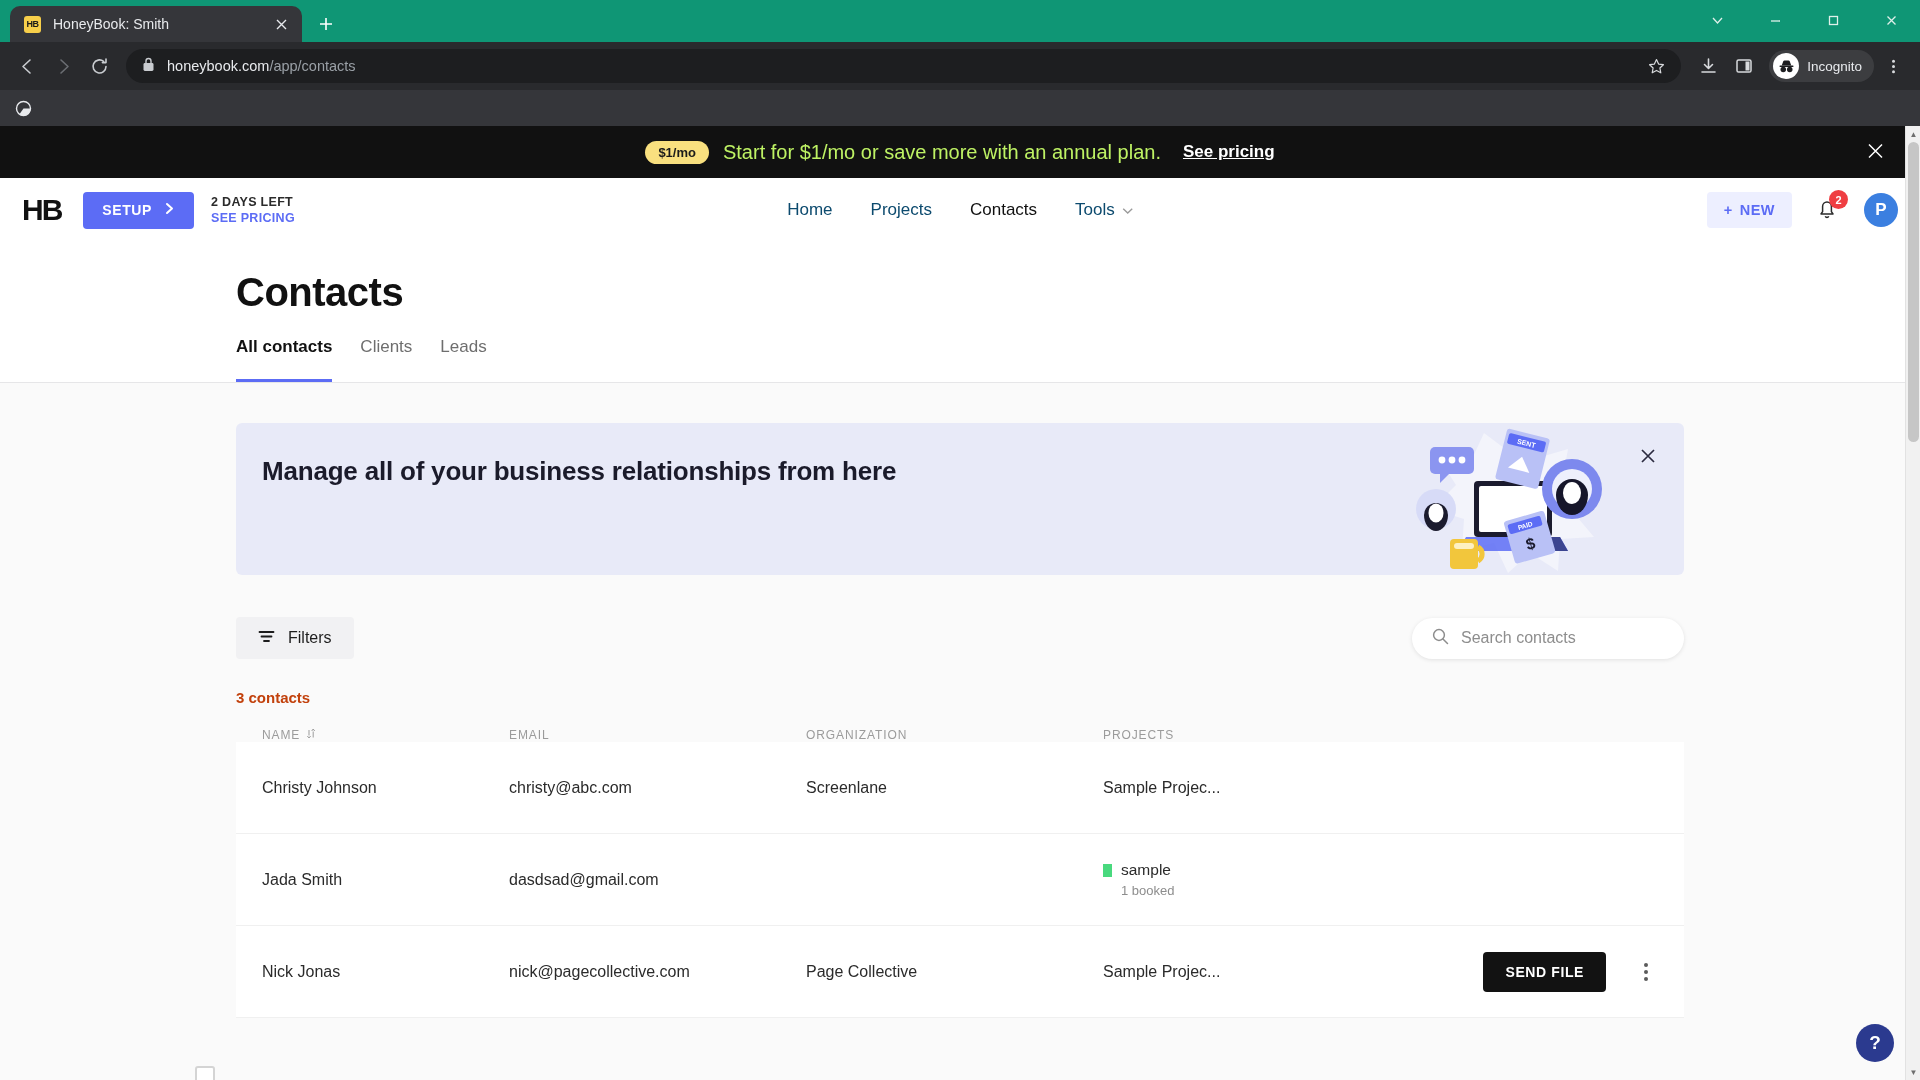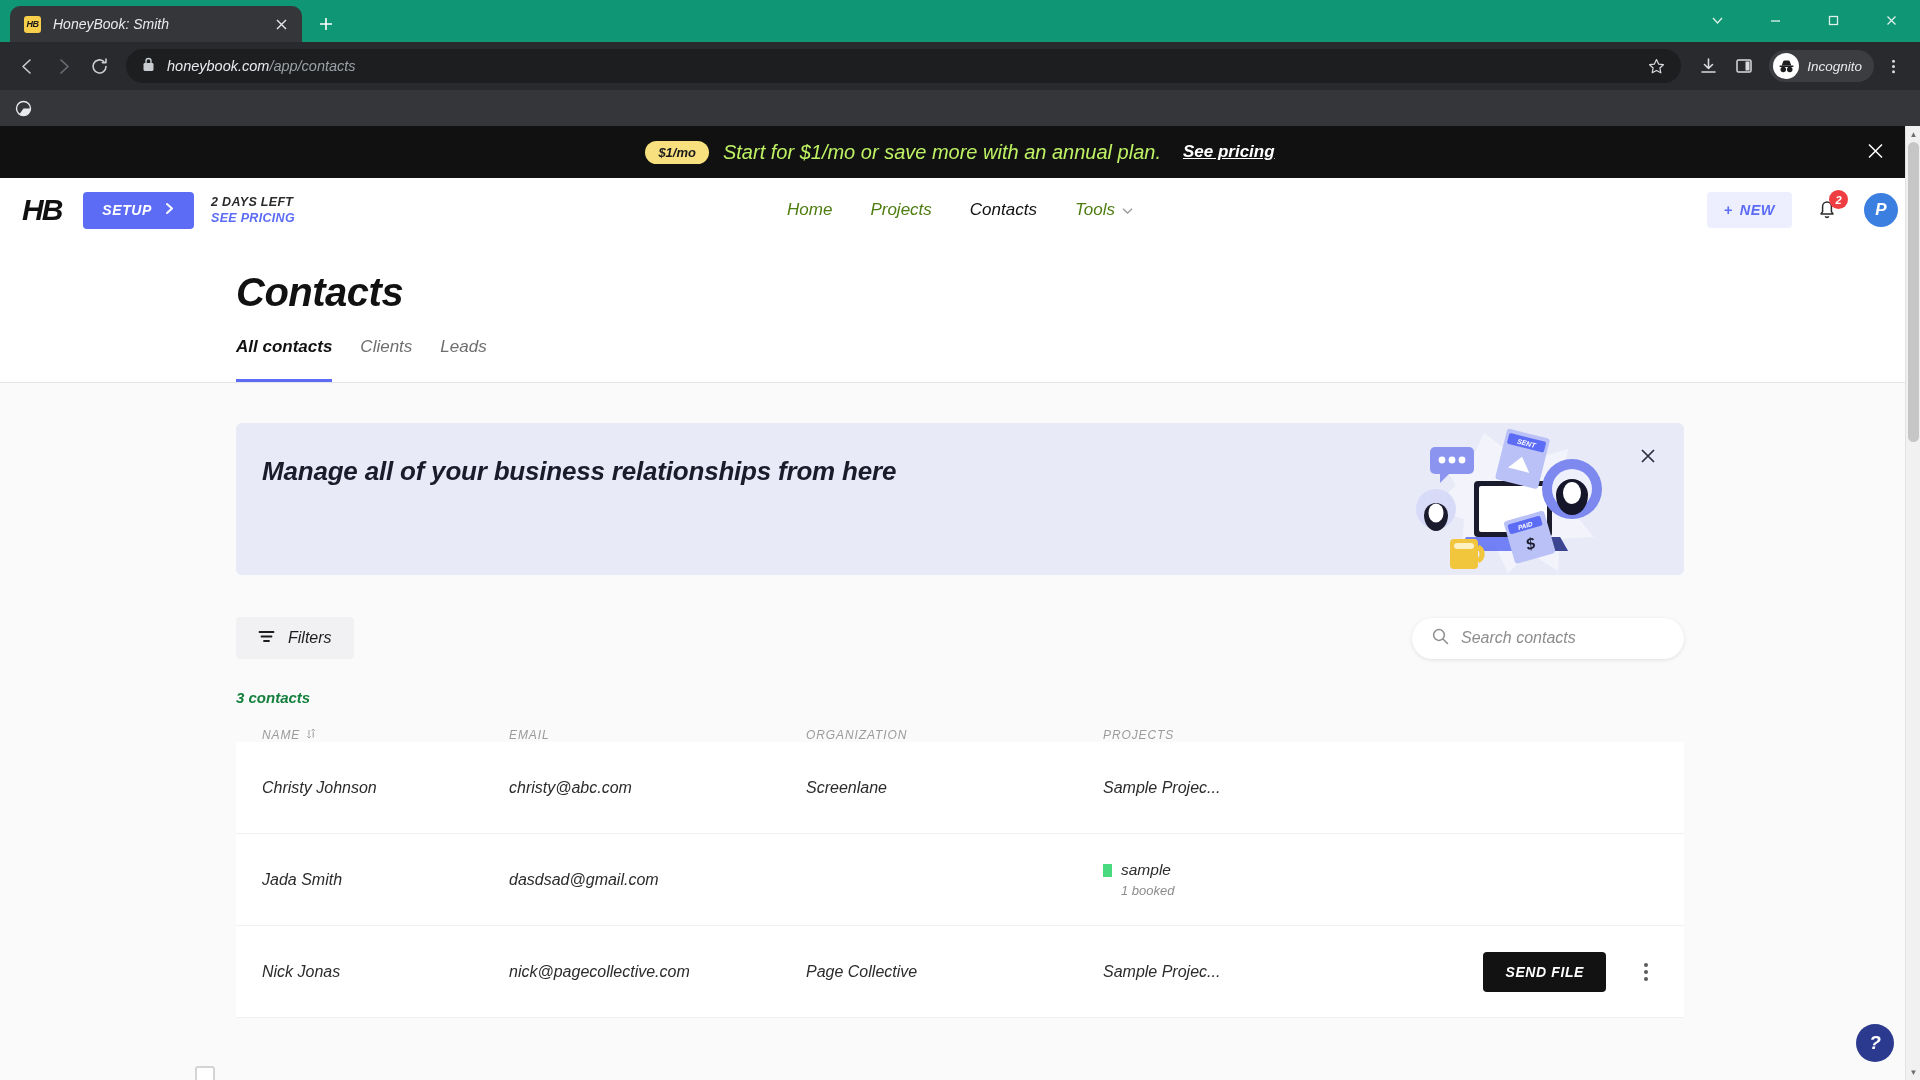--- a/index.html
+++ b/index.html
@@ -4,21 +4,21 @@
 <style>
   * { box-sizing: border-box; margin: 0; padding: 0; }
   html, body {
     width: 1920px; height: 1080px;
     overflow: hidden;
     font-family: "Liberation Sans", sans-serif;
     background: #ffffff;
   }
 
   
-  .browser { width: 1920px; height: 1080px; display: flex; flex-direction: column; font-style: italic; }
+  .browser { width: 1920px; height: 1080px; display: flex; flex-direction: column; }
 
   .tabstrip {
     height: 42px; background: #0f9675; display: flex; align-items: flex-end;
     position: relative; flex: 0 0 42px;
   }
   .tab {
     height: 36px; width: 292px; background: #35363a; border-radius: 10px 10px 0 0;
     display: flex; align-items: center; padding: 0 10px 0 14px; margin-left: 10px;
     position: relative;
   }
@@ -115,21 +115,21 @@
     height: 37px; display: flex; align-items: center; gap: 12px; padding: 0 19px;
     font-size: 14px; font-weight: 700; letter-spacing: 0.6px;
   }
   .trial-box { margin-left: 17px; line-height: 1.28; }
   .trial-days { font-size: 12.5px; font-weight: 700; color: #2b2b2b; letter-spacing: 0.3px; }
   .trial-link { font-size: 12.5px; font-weight: 700; color: #5c6cf5; letter-spacing: 0.3px; }
   .mainnav {
     position: absolute; left: 50%; transform: translateX(-50%);
     display: flex; align-items: center; gap: 38px;
   }
-  .navitem { font-size: 17px; color: #4d7c0f; display: flex; align-items: center; gap: 7px; }
+  .navitem { font-size: 17px; color: #0c4a6e; display: flex; align-items: center; gap: 7px; }
   .navitem.active { color: #111111; }
   .header-right { margin-left: auto; display: flex; align-items: center; gap: 22px; }
   .new-btn {
     background: #edefff; color: #5c6cf5; border-radius: 4px; height: 36px;
     display: flex; align-items: center; gap: 7px; padding: 0 17px;
     font-size: 14.5px; font-weight: 700; letter-spacing: 0.5px;
   }
   .bell-wrap { position: relative; width: 28px; height: 30px; }
   .bell-badge {
     position: absolute; top: -5px; right: -6px; background: #ef3e42; color: #fff;
@@ -189,21 +189,21 @@
     background: #f1f1f3; border-radius: 4px; height: 42px; display: flex; align-items: center;
     gap: 13px; padding: 0 22px; font-size: 16px; color: #1d1d1d;
   }
   .searchbox {
     margin-left: auto; width: 272px; height: 41px; background: #ffffff; border-radius: 21px;
     display: flex; align-items: center; gap: 12px; padding: 0 20px;
     box-shadow: 0 1px 4px rgba(0,0,0,0.10);
   }
   .search-ph { font-size: 16px; color: #8d8d8d; }
 
-  .count { font-size: 15px; font-weight: 700; color: #15803d; margin-top: 30px; }
+  .count { font-size: 15px; font-weight: 700; color: #c2410c; margin-top: 30px; }
 
   
   .thead { display: flex; margin-top: 22px; padding: 0 26px; }
   .th {
     font-size: 12px; color: #9b9b9b; letter-spacing: 0.9px;
     display: flex; align-items: center; gap: 6px; text-align: right;
   }
   .c-name { width: 247px; }
   .c-email { width: 297px; }
   .c-org { width: 297px; }

